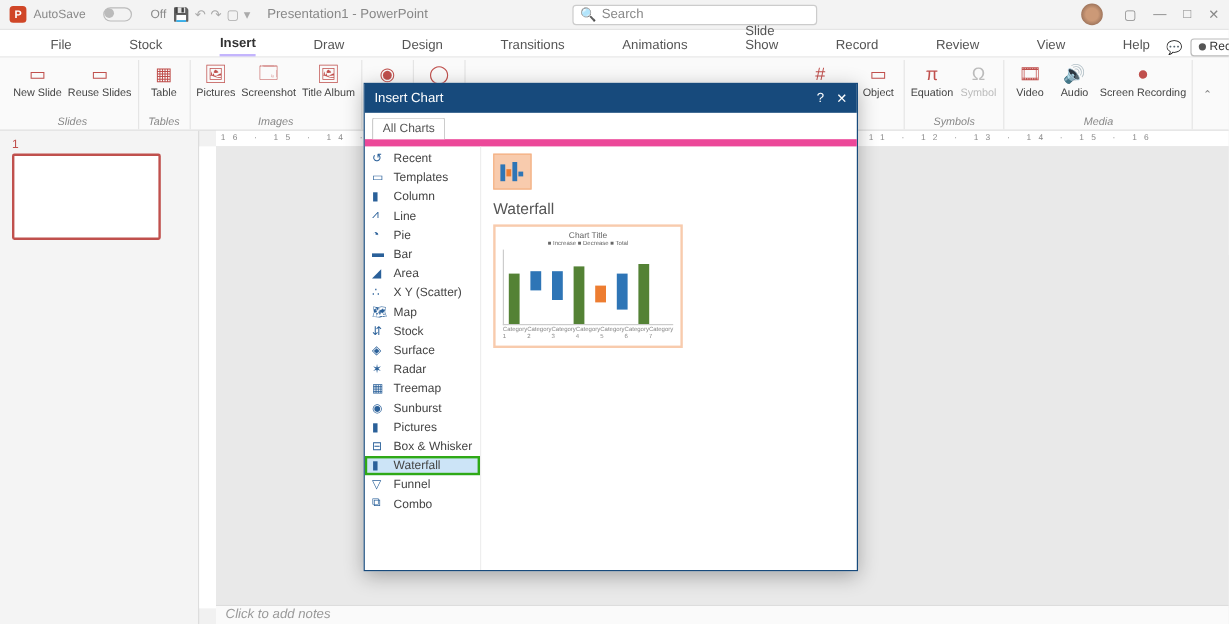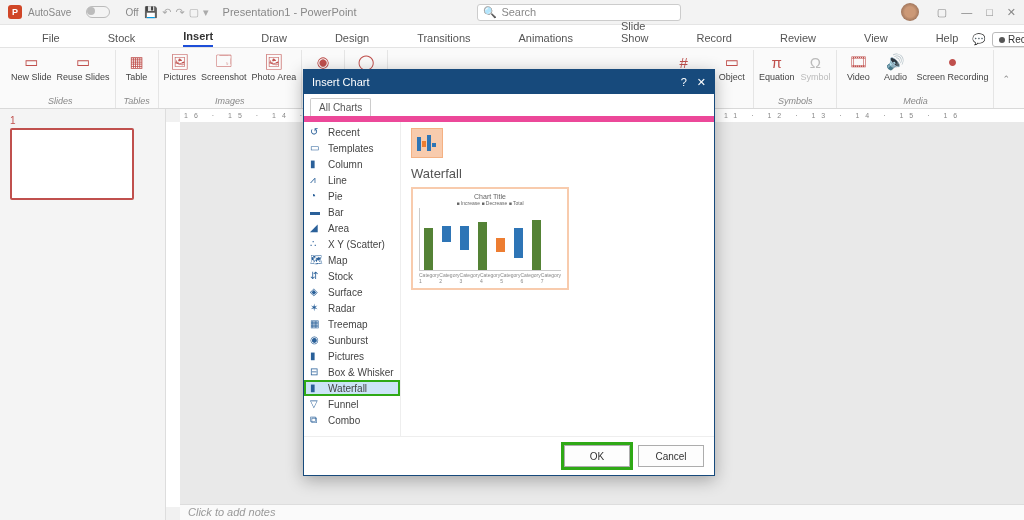--- a/index.html
+++ b/index.html
@@ -11,21 +11,21 @@
   .qa-icons { display:flex; gap:4px; color:#aaa; }
   .qa-icons span { font-size:11px; }
   .titlecenter { flex:1; text-align:left; padding-left:8px; color:#888; font-size:11px; }
   .searchbox { display:flex; align-items:center; gap:4px; border:1px solid #ccc; border-radius:3px; padding:1px 6px; width:190px; color:#888; background:#fff; margin-left:40px; }
   .spacer { flex:1; }
   .avatar { width:18px; height:18px; border-radius:50%; background:radial-gradient(circle,#c97 40%,#754 100%); }
   .winbtns { display:flex; gap:14px; color:#888; margin-left:12px; }
 
   .tabs { height:22px; background:#fff; display:flex; align-items:flex-end; padding:0 8px; gap:14px; font-size:11px; border-bottom:1px solid #e3e3e3; }
   .tabs .tab { padding:3px 0; color:#555; cursor:pointer;margin-left:34px; }
-  .tabs .tab.active { color:#333; border-bottom:2px solid #1d4ed8; font-weight:600; }
+  .tabs .tab.active { color:#333; border-bottom:2px solid #c4b5fd; font-weight:600; }
   .tabs .right { margin-left:auto; display:flex; gap:6px; align-items:center; }
   .recbtn { border:1px solid #bbb; border-radius:3px; padding:1px 6px; display:flex; align-items:center; gap:3px; font-size:10px; }
   .recbtn .dot { width:6px; height:6px; background:#555; border-radius:50%; }
   .sharebtn { background:#d04627; color:#fff; border-radius:3px; padding:2px 7px; display:flex; align-items:center; gap:3px; font-size:10px; }
 
   .ribbon { height:58px; background:#fafafa; border-bottom:1px solid #d9d9d9; display:flex; align-items:stretch; padding:2px 6px 0; gap:0; font-size:9px; color:#555; overflow:hidden; }
   .rgroup { display:flex; flex-direction:column; align-items:center; border-right:1px solid #e5e5e5; padding:0 5px 2px; }
   .rrow { display:flex; gap:5px; flex:1; }
   .rbtn { display:flex; flex-direction:column; align-items:center; justify-content:flex-start; gap:1px; min-width:32px; padding-top:2px; cursor:pointer; }
   .rico { width:20px; height:20px; display:flex; align-items:center; justify-content:center; font-size:15px; color:#c0504d; }
@@ -158,21 +158,21 @@
       <div class="rbtn">
           <span class="rico">🖼</span>
           <span class="rlabel">Pictures</span>
         </div>
       <div class="rbtn">
           <span class="rico">🗔</span>
           <span class="rlabel">Screenshot</span>
         </div>
       <div class="rbtn">
           <span class="rico">🖼</span>
-          <span class="rlabel">Photo Area</span>
+          <span class="rlabel">Title Album</span>
         </div>
     </div>
     <div class="rgroup-label">Images</div>
   </div>
   <div class="rgroup">
     <div class="rrow">
       <div class="rbtn">
           <span class="rico">◉</span>
           <span class="rlabel">Cameo</span>
         </div>
@@ -365,17 +365,13 @@
             <span>Category 2</span>
           <span>Category 3</span>
             <span>Category 4</span>
           <span>Category 5</span>
             <span>Category 6</span>
           <span>Category 7</span>
         </div>
       </div>
     </div>
   </div>
-  <div class="modal-footer">
-    <div class="dlg-btn ok-highlight">OK</div>
-    <div class="dlg-btn">Cancel</div>
-  </div>
 </div>
 
 </body></html>

